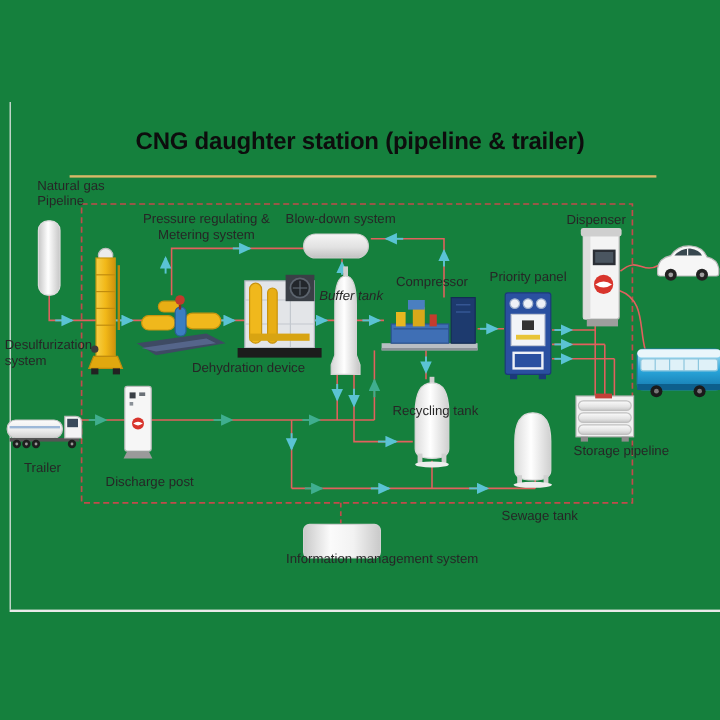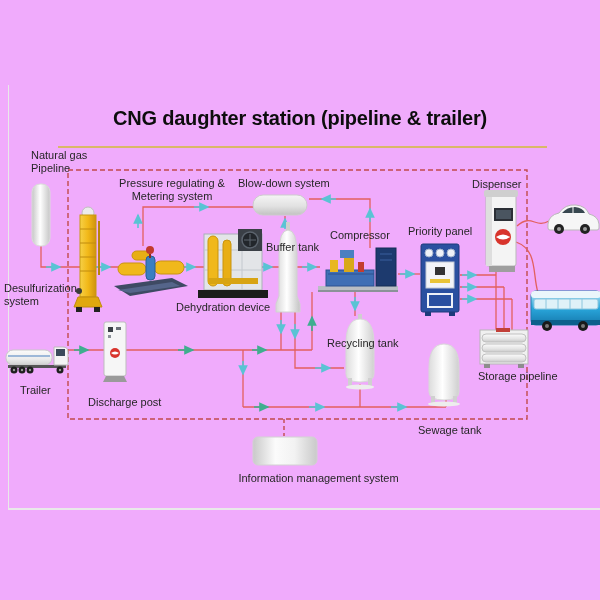--- a/index.html
+++ b/index.html
@@ -1,16 +1,16 @@
 <!DOCTYPE html>
 <html><head>
 <meta charset="utf-8">
 <style>
   html,body{margin:0;padding:0;background:#ffffff;}
-  #stage{position:relative;width:600px;height:600px;background:#f0abfc;overflow:hidden;
+  #stage{position:relative;width:600px;height:600px;background:#15803d;overflow:hidden;
          font-family:"Liberation Sans",sans-serif;}
   .edge{position:absolute;background:#e9e9e9;}
   #title{position:absolute;top:107px;left:0;width:600px;text-align:center;
          font-size:20px;font-weight:700;color:#0d0d0d;letter-spacing:-0.2px;}
   #gold-line{position:absolute;left:58px;top:146px;width:489px;height:2px;background:#d9b868;}
   .lbl{position:absolute;font-size:11px;line-height:1.22;color:#262626;}
   .c{text-align:center;margin-left:31px;}
   .nw{white-space:nowrap;}
   svg.eq{position:absolute;overflow:visible;}
   #flow-svg{position:absolute;left:0;top:0;}
@@ -332,24 +332,24 @@
     </linearGradient>
       </defs>
     <rect x="1" y="1" width="64" height="28" rx="5" fill="url(#img)" stroke="#d2d2d2"></rect>
   </svg>
 
   <div class="lbl" style="left:31px;top:149px;width:62px;">Natural gas Pipeline</div>
   <div class="lbl c" style="left:88px;top:177px;width:106px;">Pressure regulating &amp; Metering system</div>
   <div class="lbl nw" style="left:238px;top:177px;">Blow-down system</div>
   <div class="lbl nw" style="left:472px;top:178px;">Dispenser</div>
   <div class="lbl" style="left:4px;top:282px;width:80px;">Desulfurization system</div>
-  <div class="lbl nw" style="left:176px;top:301px;">Dehydration device</div>
-  <div class="lbl nw" style="left:266px;top:241px;">Buffer tank</div>
+  <div class="lbl nw" style="left:160px;top:301px;">Dehydration device</div>
+  <div class="lbl nw" style="left:266px;top:241px;font-style:italic;">Buffer tank</div>
   <div class="lbl nw" style="left:330px;top:229px;">Compressor</div>
   <div class="lbl nw" style="left:408px;top:225px;">Priority panel</div>
   <div class="lbl nw" style="left:327px;top:337px;">Recycling tank</div>
   <div class="lbl nw" style="left:20px;top:384px;">Trailer</div>
   <div class="lbl nw" style="left:88px;top:396px;">Discharge post</div>
   <div class="lbl nw" style="left:478px;top:370px;">Storage pipeline</div>
   <div class="lbl nw" style="left:418px;top:424px;">Sewage tank</div>
-  <div class="lbl c nw" style="left:205px;top:472px;width:165px;">Information management system</div>
+  <div class="lbl c nw" style="left:205px;top:460px;width:165px;">Information management system</div>
 
 </div>
 
 </body></html>

